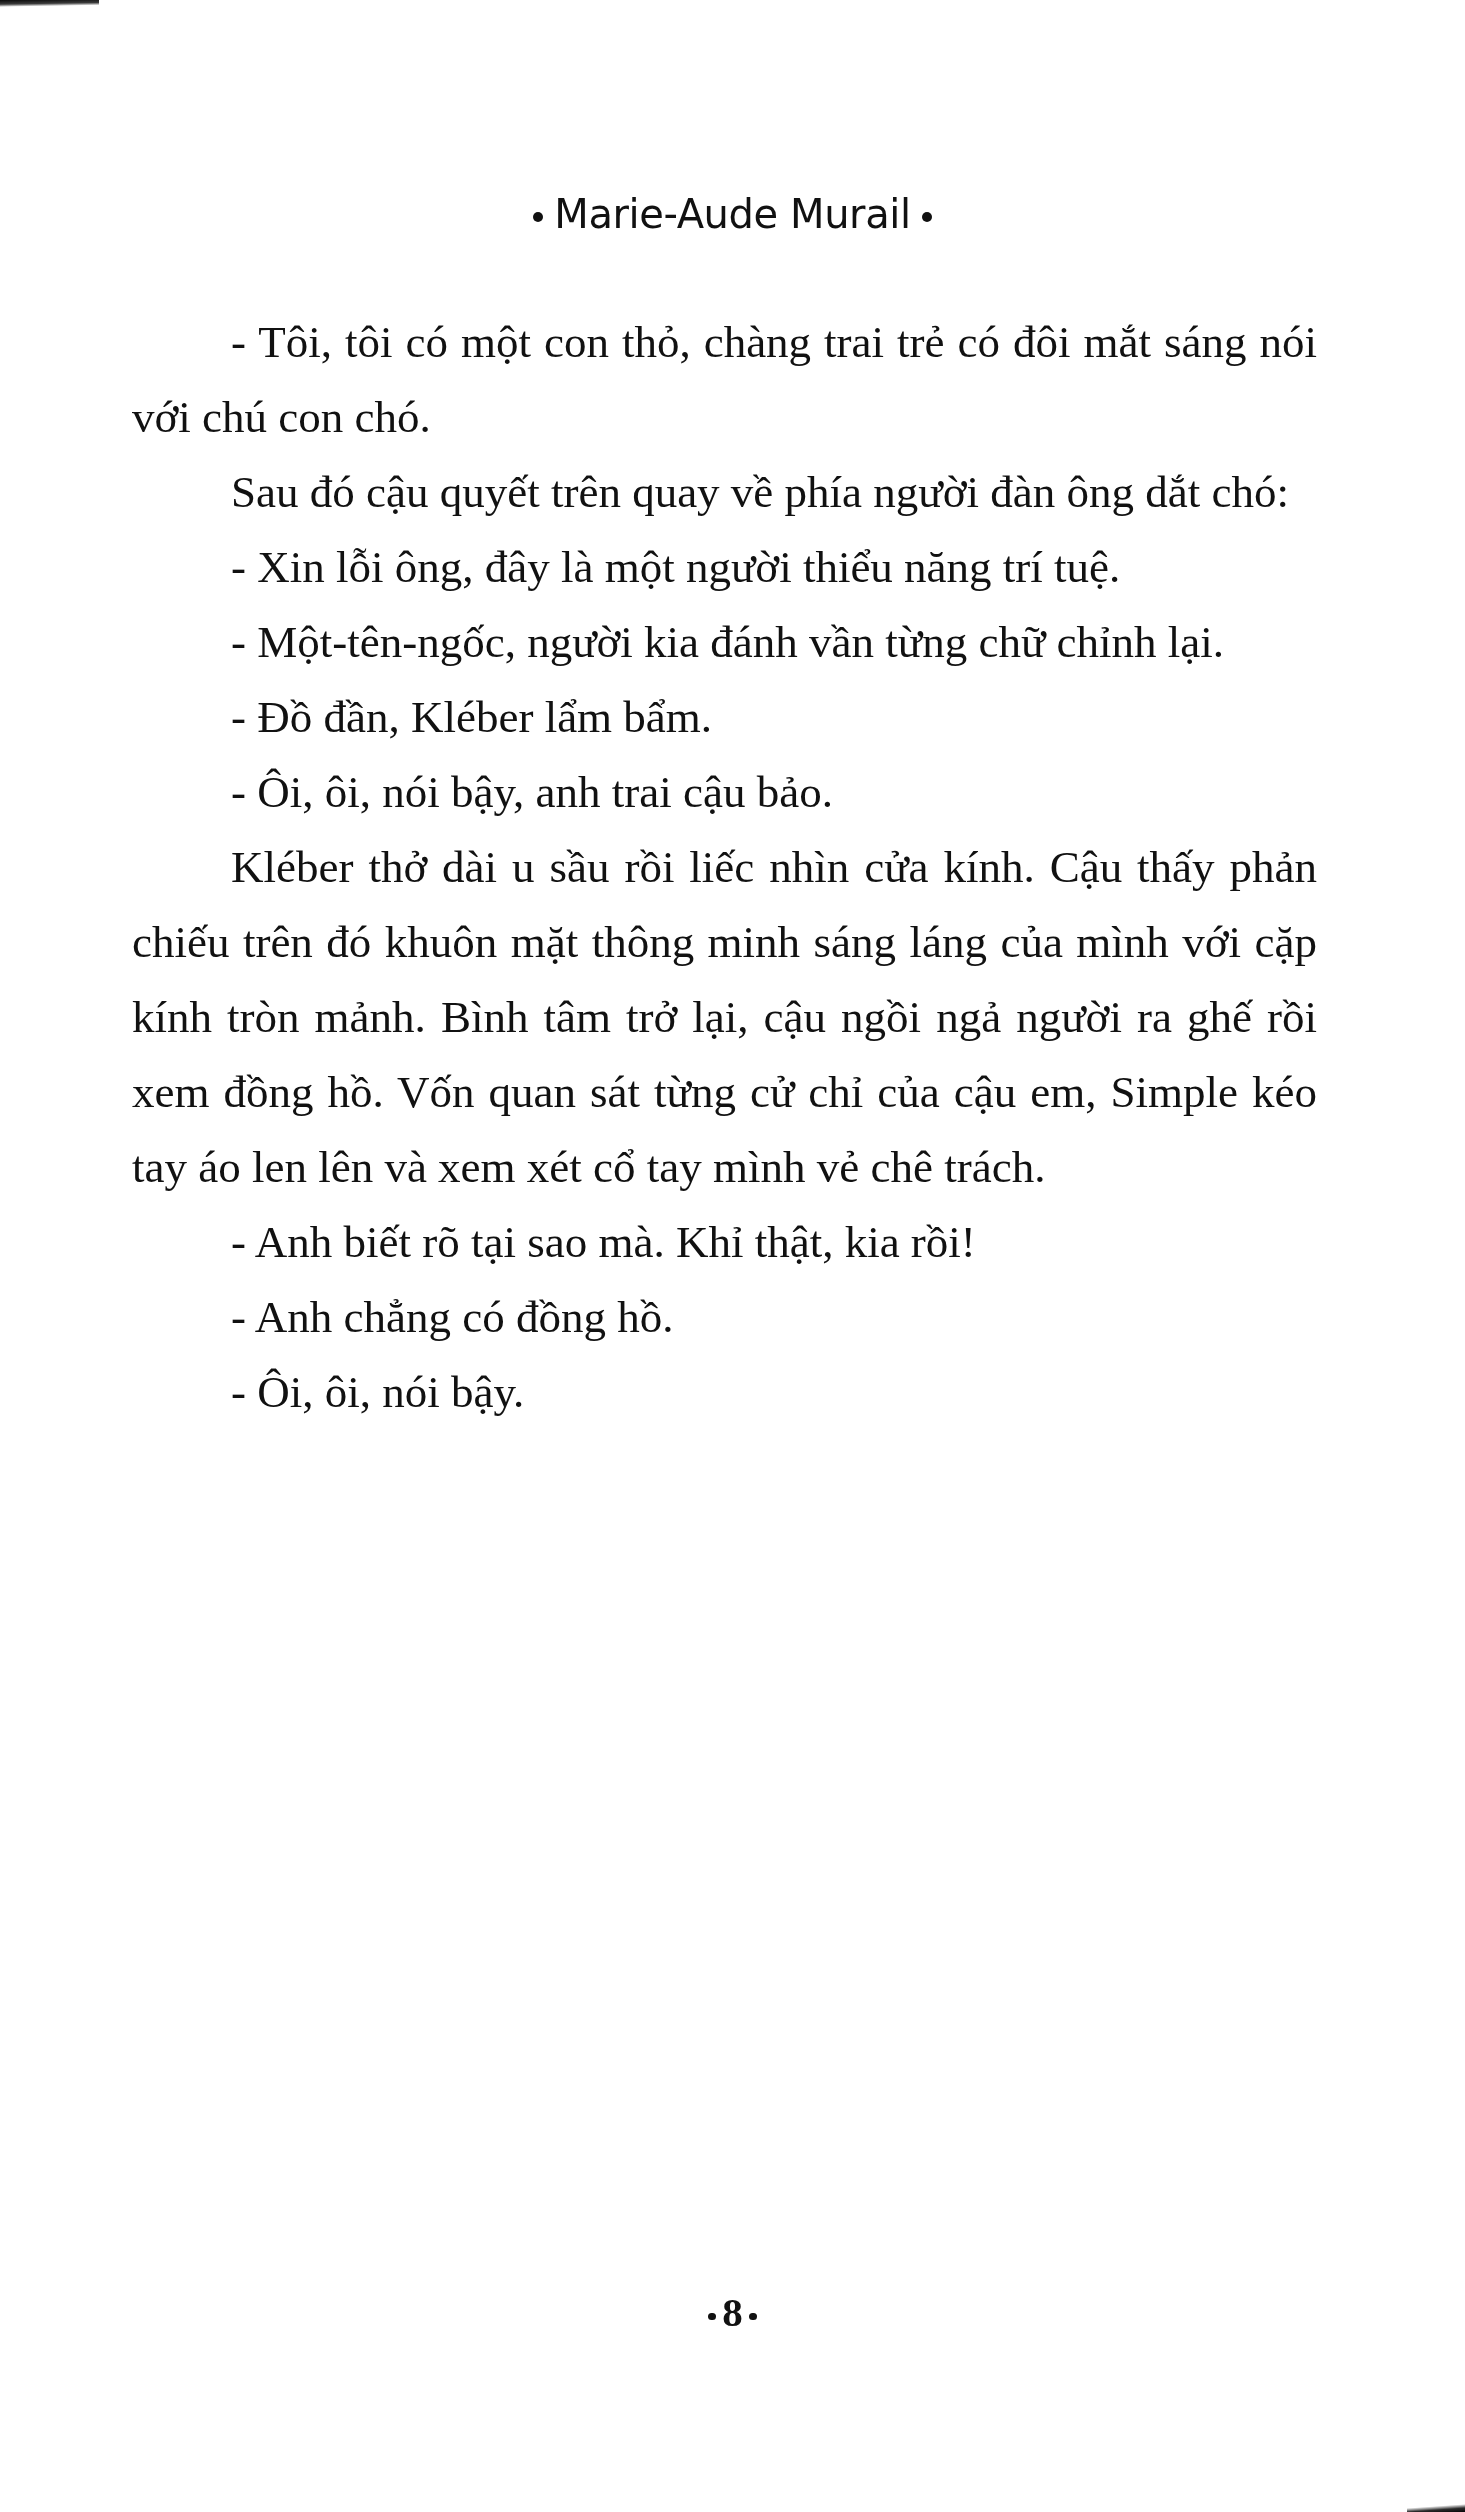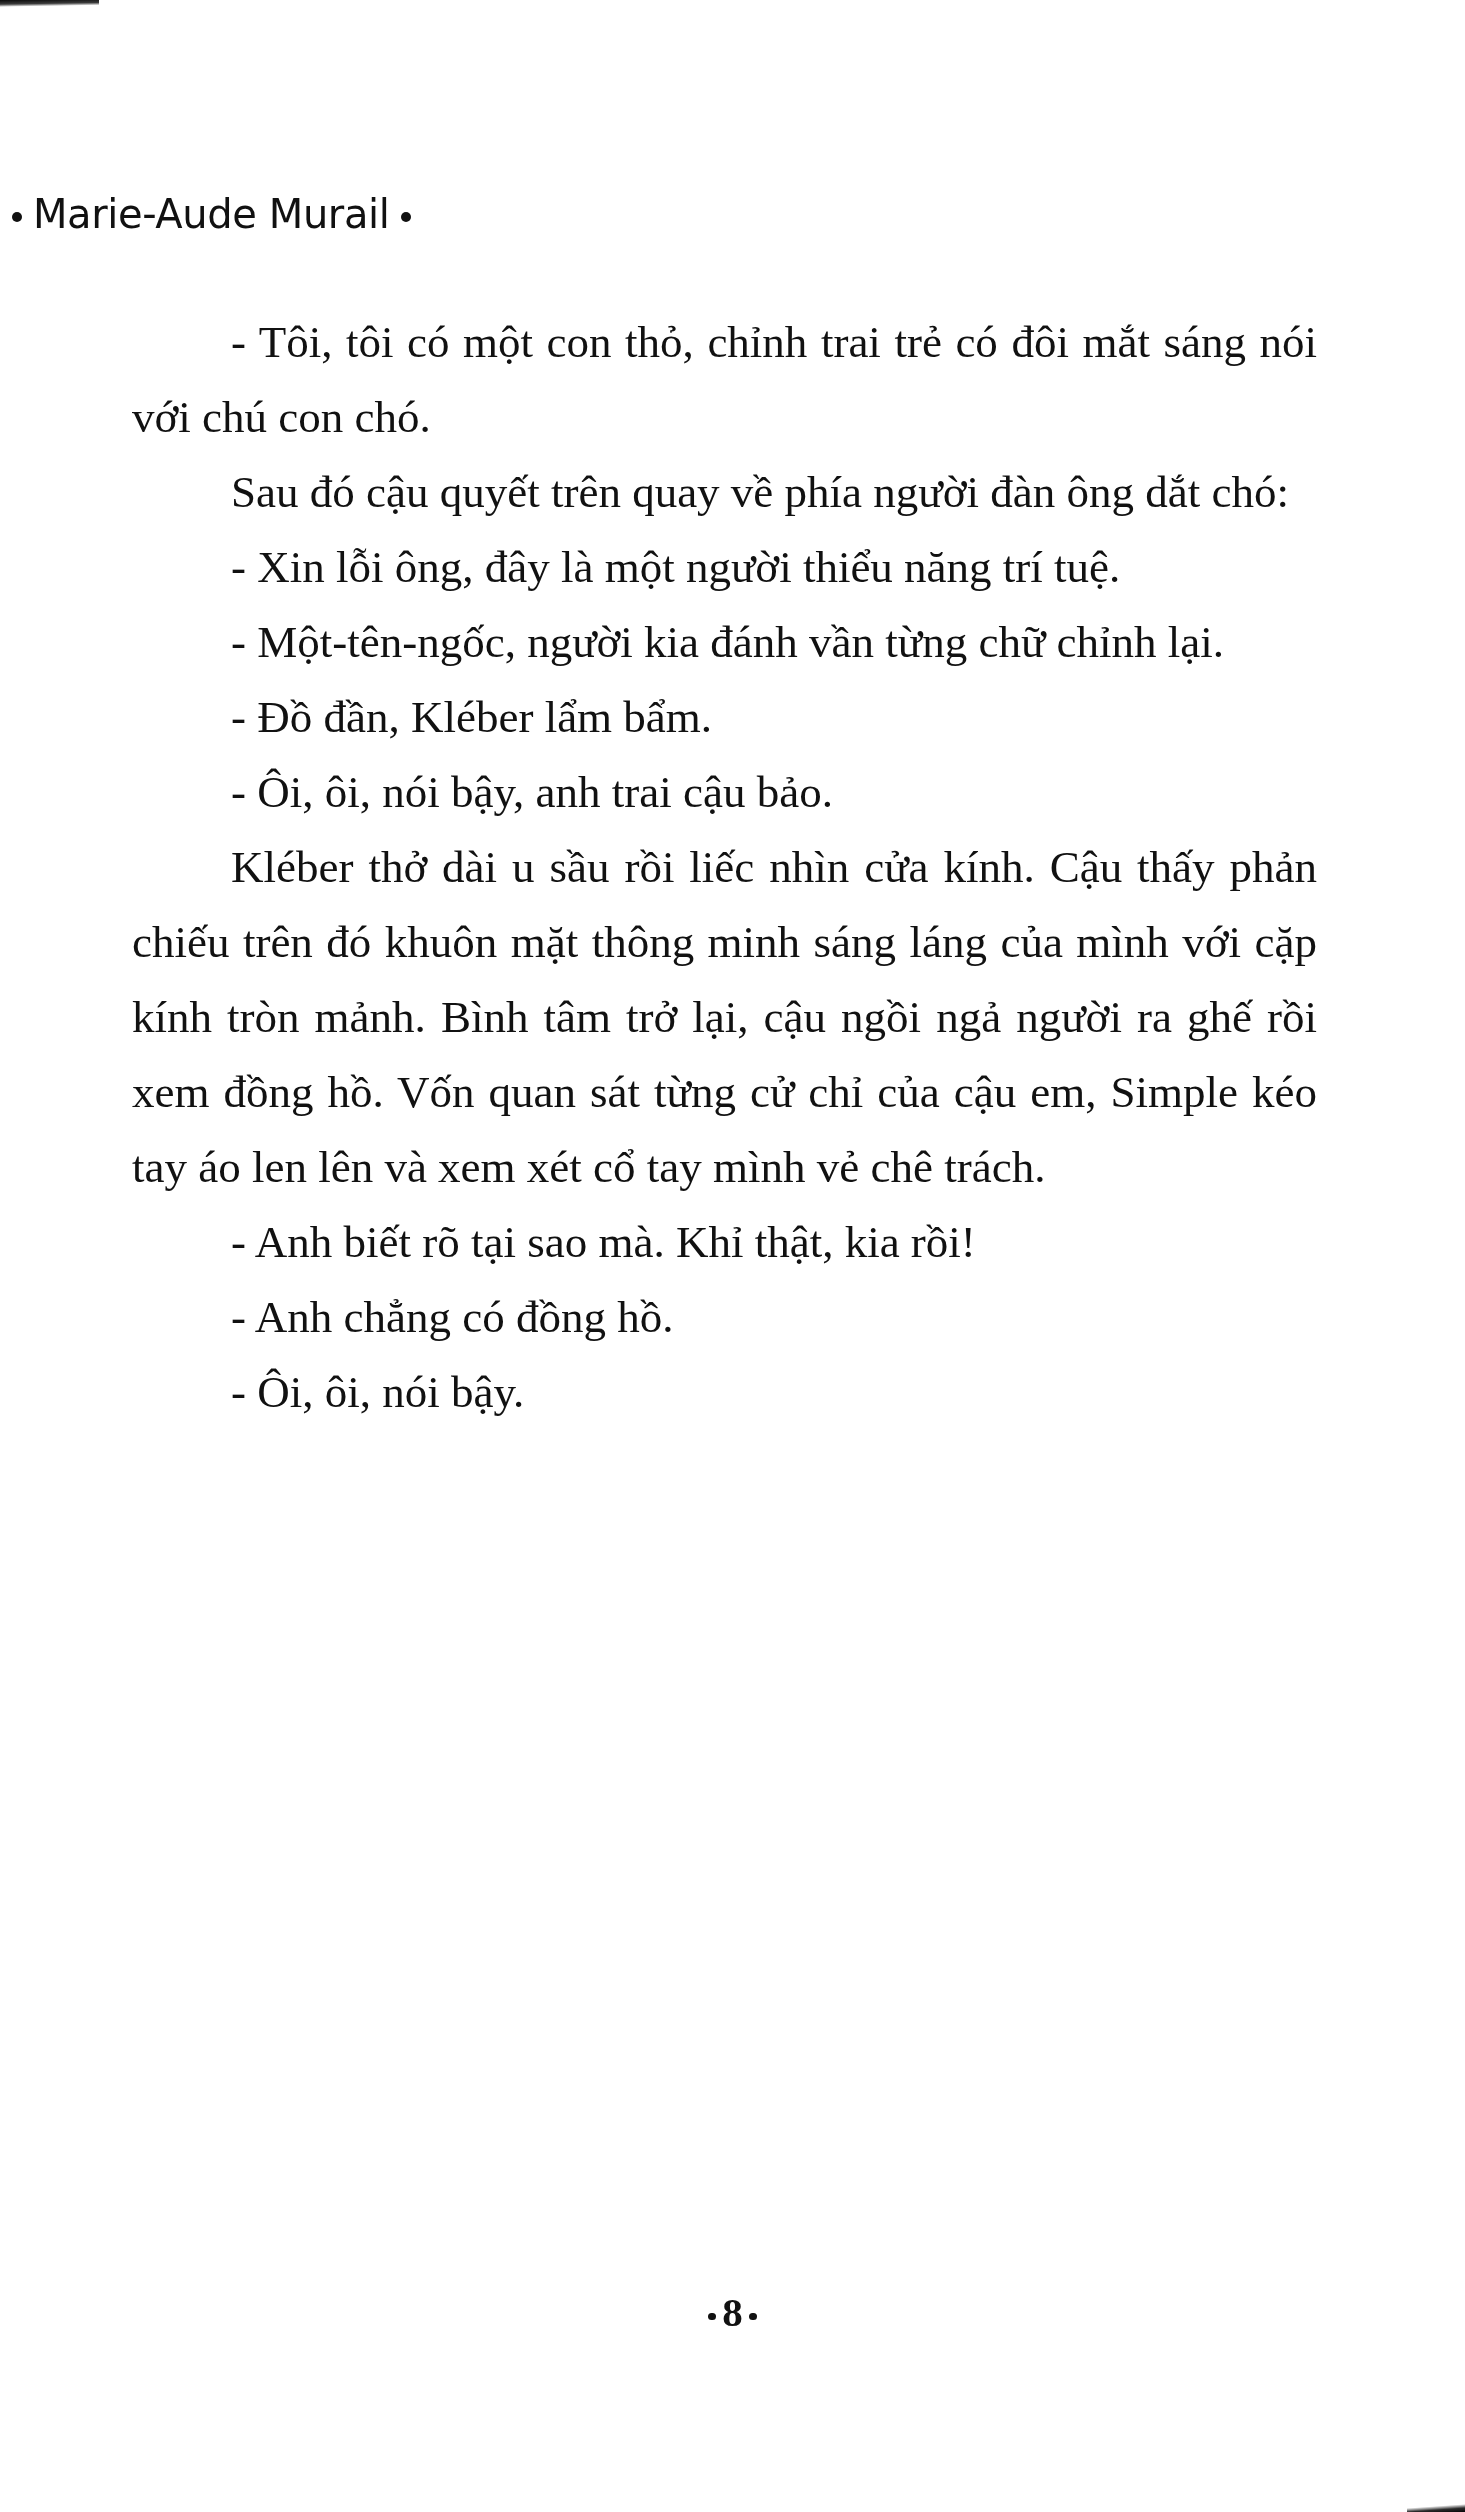--- a/index.html
+++ b/index.html
@@ -33,21 +33,21 @@
       height: 8.2px;
       background: linear-gradient(to bottom, rgba(255,255,255,0) 0%, #2a2a2a 50%, #050505 100%);
       transform: skewY(-4deg);
       transform-origin: right bottom;
     }
     .running-header {
       position: absolute;
       top: 191px;
       left: 0;
       width: 1465px;
-      text-align: left;
+      text-align: center;
       font-family: "DejaVu Sans", "Liberation Sans", sans-serif;
       font-size: 40px;
       letter-spacing: -0.4px;
       color: #111;
     }
     .running-header .bullet {
       display: inline-block;
       width: 10px;
       height: 10px;
       border-radius: 50%;
@@ -94,21 +94,21 @@
 </head>
 <body>
 
 <div class="scan-edge-top"></div>
 
 <div class="running-header">
   <span class="bullet"></span><span>Marie-Aude Murail</span><span class="bullet"></span>
 </div>
 
 <div class="text-block">
-  <p class="para dialog">- Tôi, tôi có một con thỏ, chỉnh trai trẻ có đôi mắt sáng nói với chú con chó.</p>
+  <p class="para dialog">- Tôi, tôi có một con thỏ, chàng trai trẻ có đôi mắt sáng nói với chú con chó.</p>
   <p class="para">Sau đó cậu quyết trên quay về phía người đàn ông dắt chó:</p>
   <p class="para dialog">- Xin lỗi ông, đây là một người thiểu năng trí tuệ.</p>
   <p class="para dialog">- Một-tên-ngốc, người kia đánh vần từng chữ chỉnh lại.</p>
   <p class="para dialog">- Đồ đần, Kléber lẩm bẩm.</p>
   <p class="para dialog">- Ôi, ôi, nói bậy, anh trai cậu bảo.</p>
   <p class="para">Kléber thở dài u sầu rồi liếc nhìn cửa kính. Cậu thấy phản chiếu trên đó khuôn mặt thông minh sáng láng của mình với cặp kính tròn mảnh. Bình tâm trở lại, cậu ngồi ngả người ra ghế rồi xem đồng hồ. Vốn quan sát từng cử chỉ của cậu em, Simple kéo tay áo len lên và xem xét cổ tay mình vẻ chê trách.</p>
   <p class="para dialog">- Anh biết rõ tại sao mà. Khỉ thật, kia rồi!</p>
   <p class="para dialog">- Anh chẳng có đồng hồ.</p>
   <p class="para dialog">- Ôi, ôi, nói bậy.</p>
 </div>

